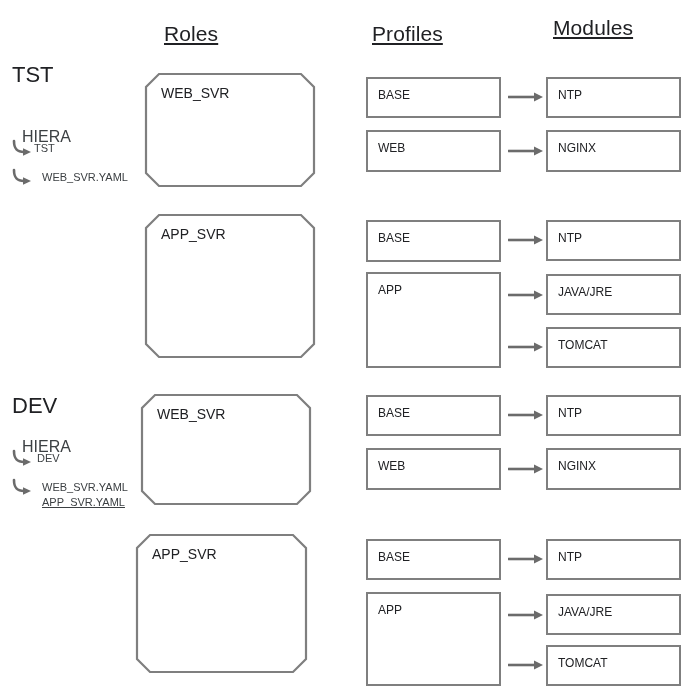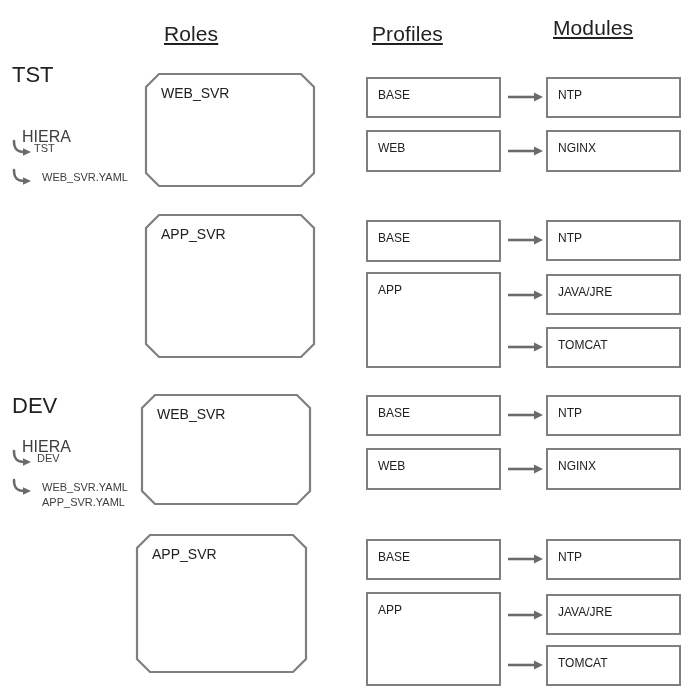--- a/index.html
+++ b/index.html
@@ -178,21 +178,21 @@
     <div class="hiera-arrow" style="left:12px; top:449px; width:22px; height:18px;"><svg width="22" height="18">
         <path d="M 2 2 C 2 10, 5 13, 12 13" fill="none" stroke="#6b6b6b" stroke-width="2.6" stroke-linecap="round"></path>
         <polygon points="19,13 11,9.2 11,16.8" fill="#6b6b6b"></polygon>
       </svg></div>
     <div class="hiera-row" style="left:37px; top:452px;">DEV</div>
     <div class="hiera-arrow" style="left:12px; top:478px; width:22px; height:18px;"><svg width="22" height="18">
         <path d="M 2 2 C 2 10, 5 13, 12 13" fill="none" stroke="#6b6b6b" stroke-width="2.6" stroke-linecap="round"></path>
         <polygon points="19,13 11,9.2 11,16.8" fill="#6b6b6b"></polygon>
       </svg></div>
     <div class="hiera-row" style="left:42px; top:481px;">WEB_SVR.YAML</div>
-    <div class="hiera-cont" style="left:42px; top:496px;">APP_SVR.YAML</div>
+    <div class="hiera-cont" style="left:42px; top:496px;text-decoration:underline;">APP_SVR.YAML</div>
     <div class="role-box" style="left:141px; top:394px; width:170px; height:111px;">
       <svg width="170" height="111">
         <polygon points="14,1 156,1 169,14 169,97 156,110 14,110 1,97 1,14" fill="#ffffff" stroke="#7f7f7f" stroke-width="2.2" stroke-linejoin="miter"></polygon>
       </svg>
       <div class="role-label">WEB_SVR</div>
     </div>
     <div class="rect-box" style="left:366px; top:395px; width:135px; height:41px;">
       <div class="rect-label">BASE</div>
     </div>
     <div class="arrow" style="left:500px; top:405px; width:51px; height:20px;"><svg width="51" height="20">

